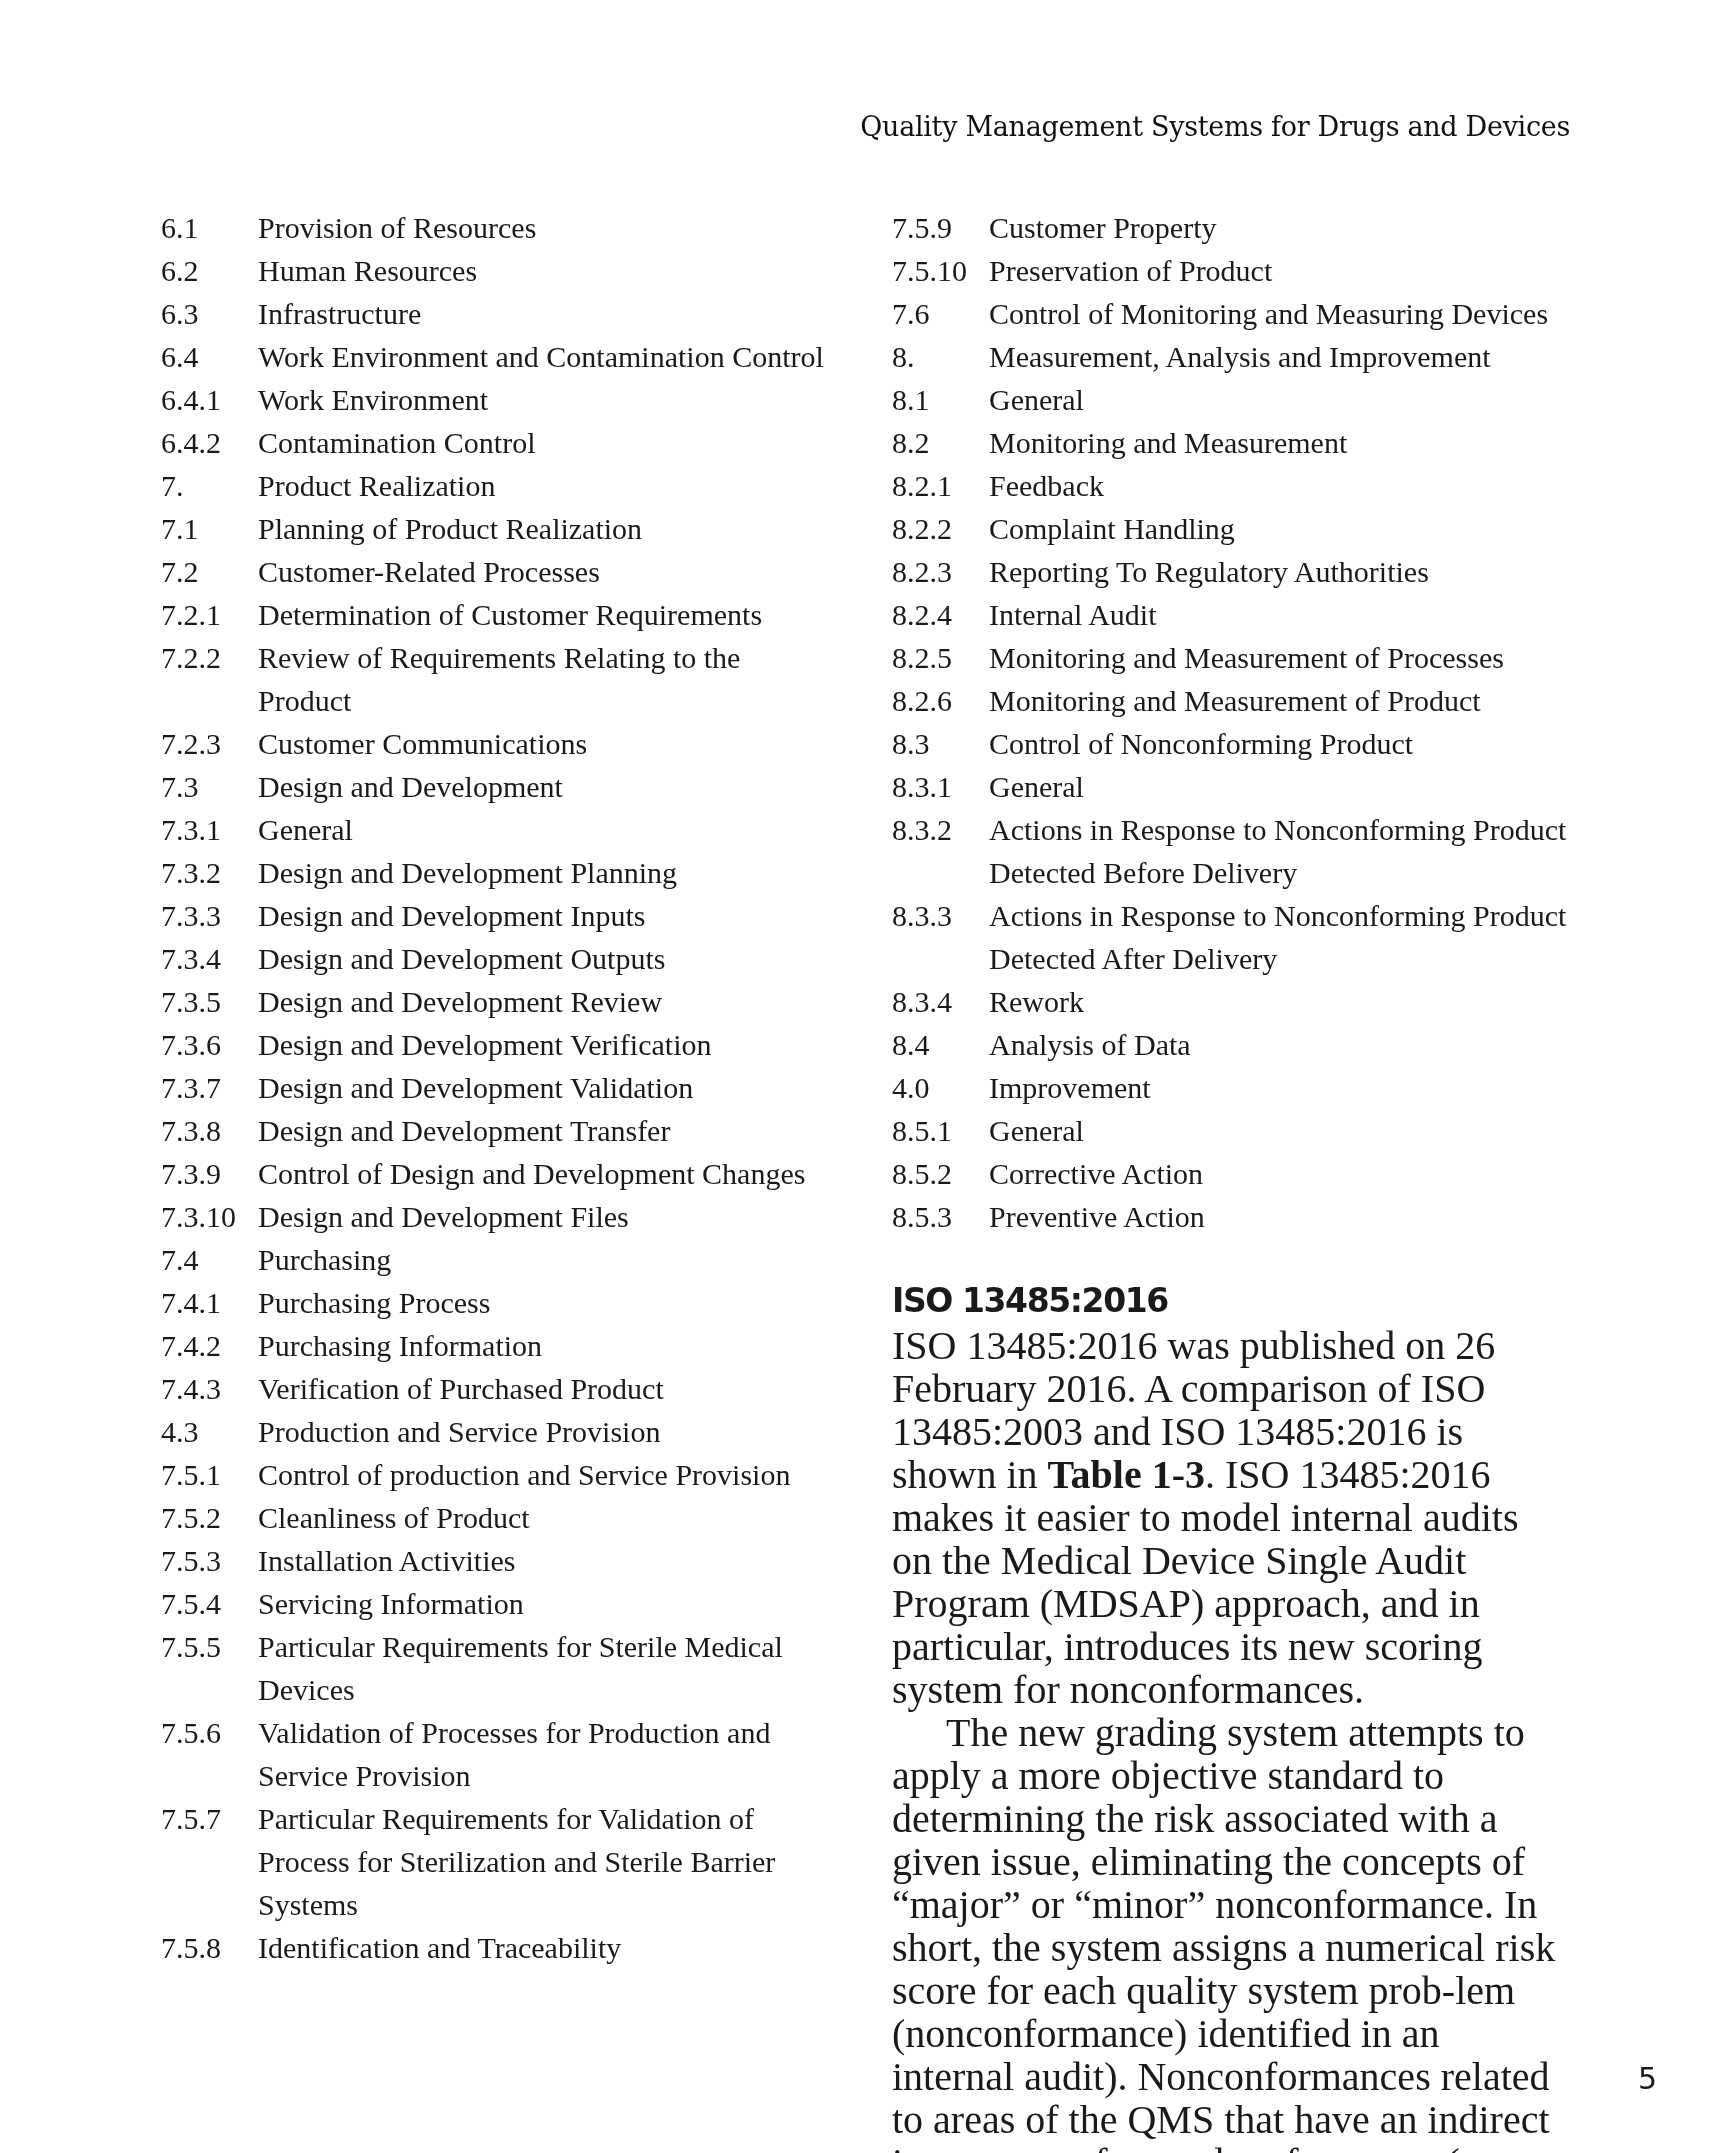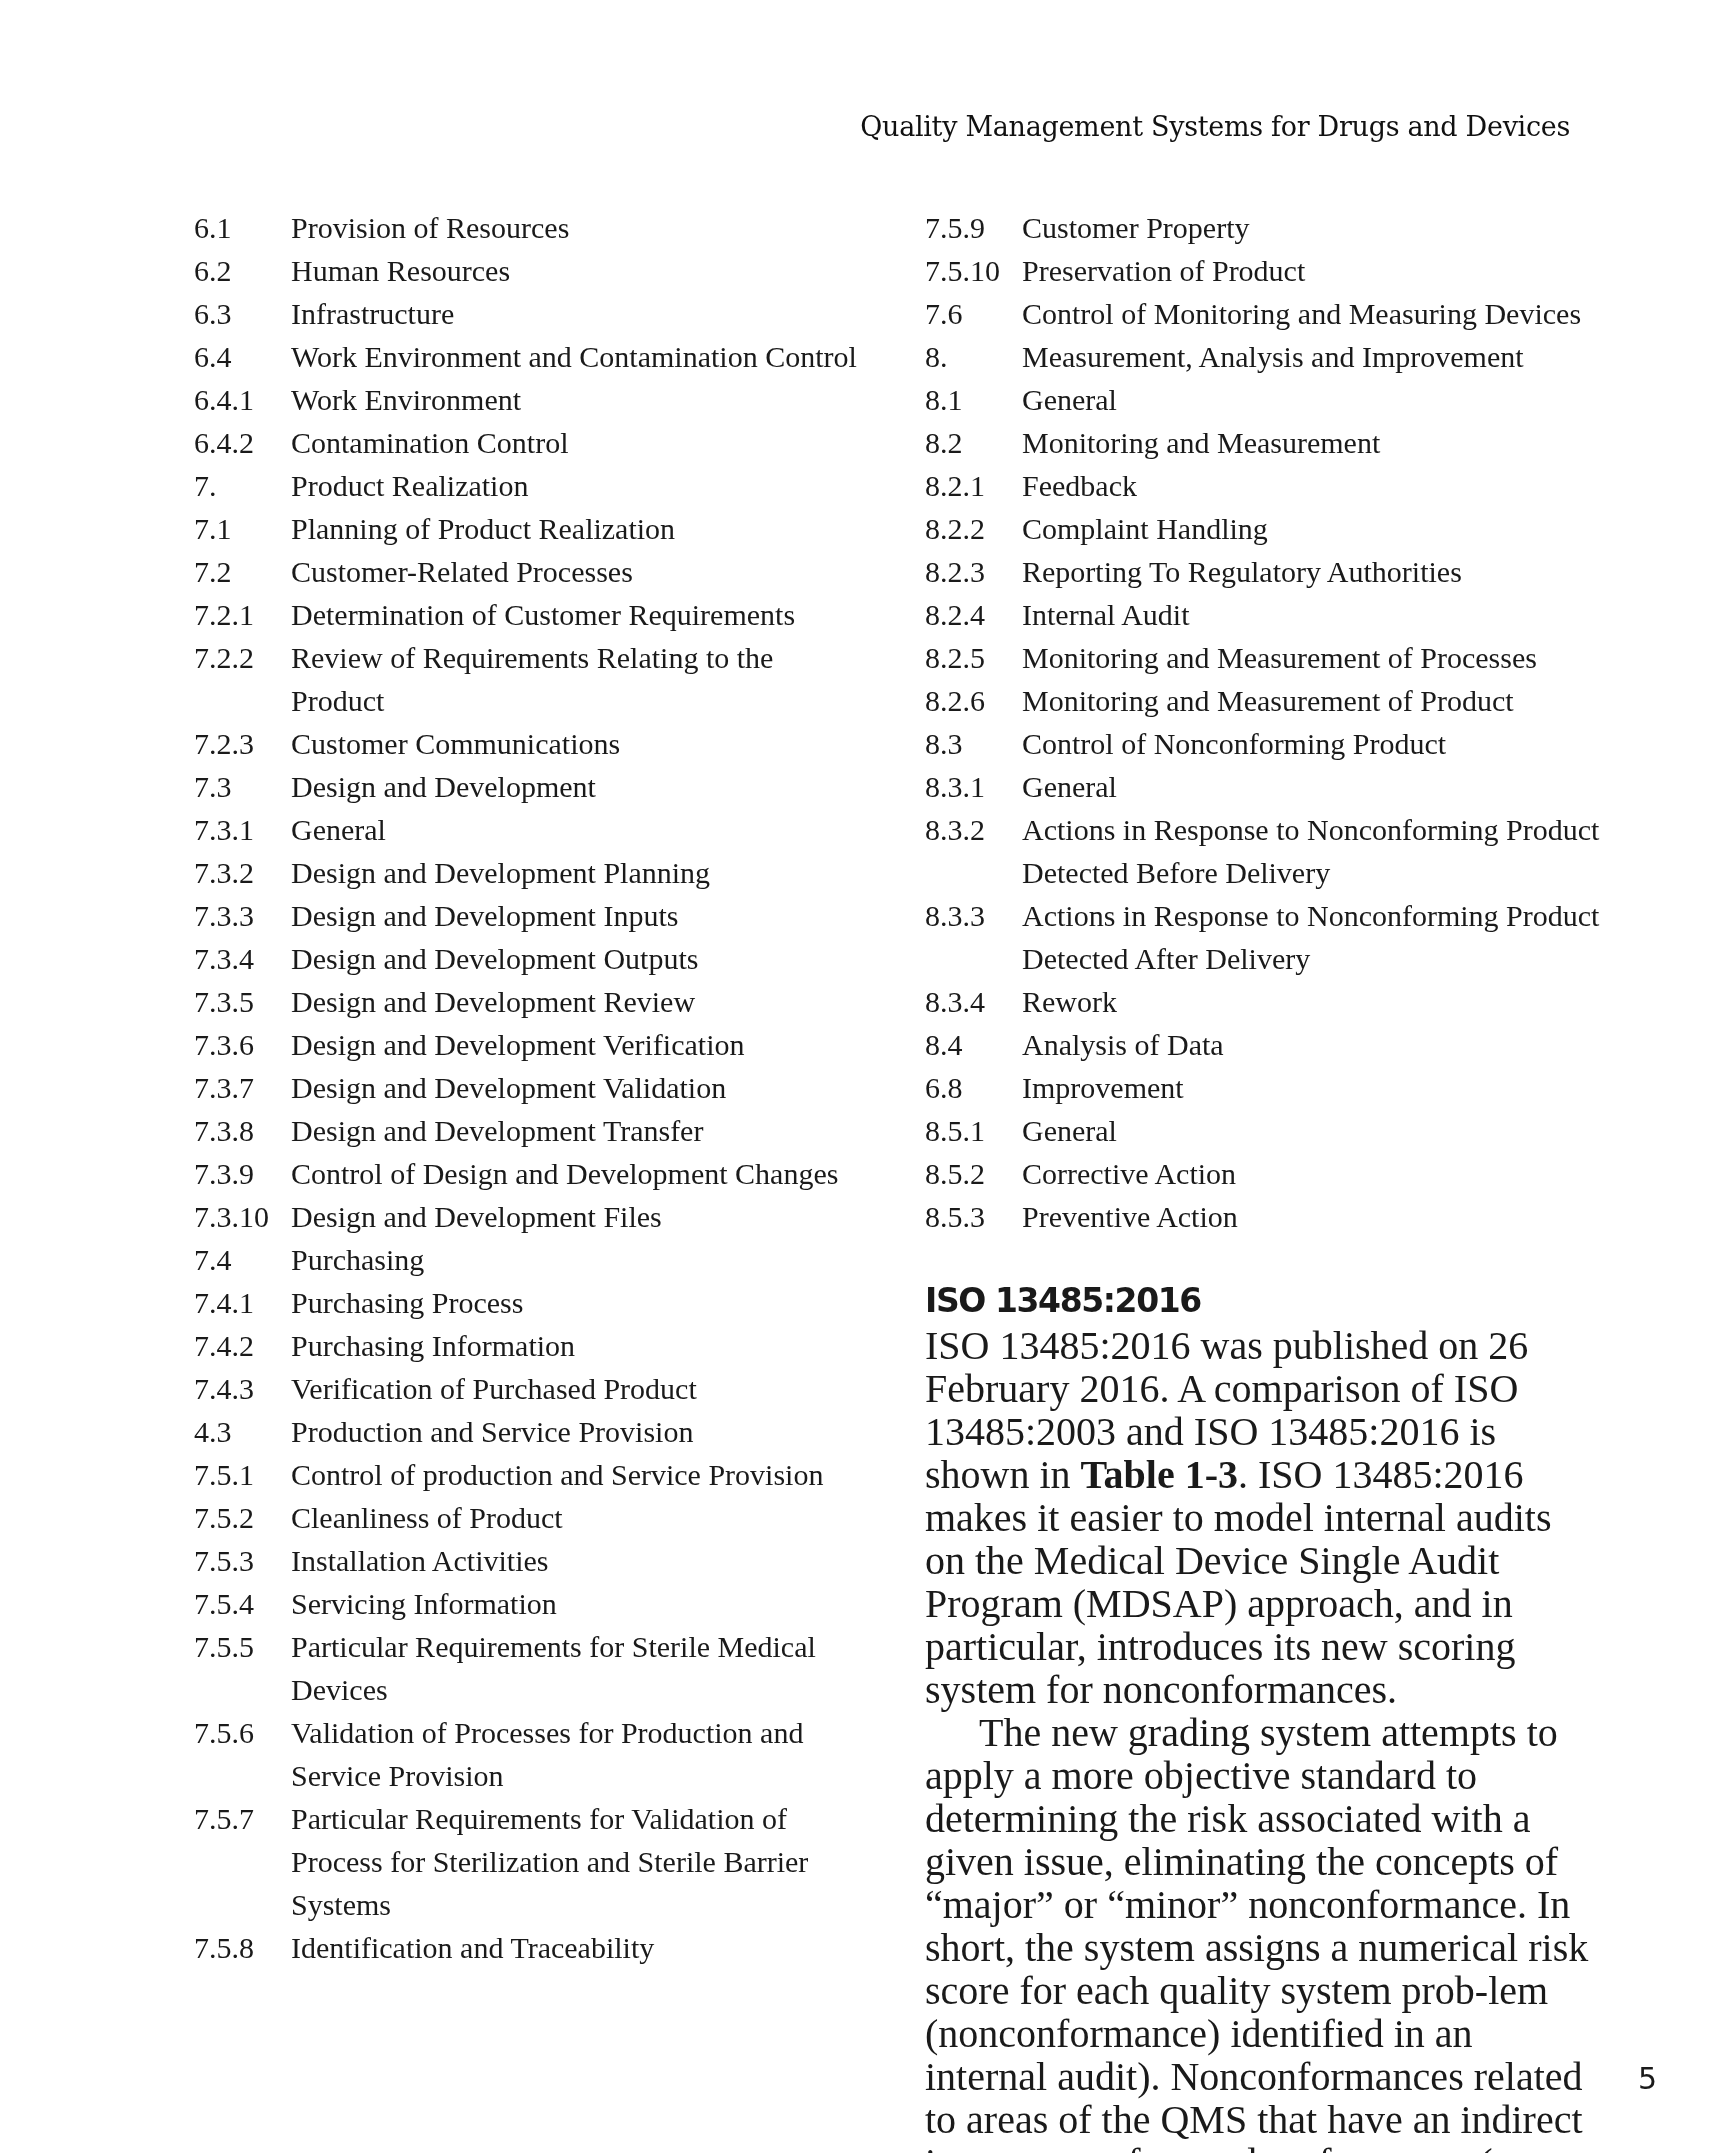--- a/index.html
+++ b/index.html
@@ -6,21 +6,21 @@
   body {
     width: 1722px; height: 2153px; position: relative; overflow: hidden;
     color: #1a1a1a;
     font-family: "Liberation Serif", "DejaVu Serif", serif;
   }
   .running-head {
     position: absolute; top: 111px; right: 152px;
     font-family: "DejaVu Serif", "Liberation Serif", serif;
     font-size: 27px; letter-spacing: -0.3px; color: #111;
   }
-  .col { position: absolute; top: 206px; margin-left: 33px; }
+  .col { position: absolute; top: 206px; }
   .col-left { left: 161px; width: 675px; }
   .col-right { left: 892px; width: 675px; }
   .toc-item { display: flex; font-size: 30px; line-height: 43px; }
   .toc-num { width: 97px; flex: 0 0 97px; }
   .toc-title { flex: 1; }
   .section-heading {
     font-family: "DejaVu Sans", "Liberation Sans", sans-serif;
     font-weight: bold; font-size: 33px; letter-spacing: -1.4px;
     margin: 39px 0 0 0; line-height: 47px;
   }
@@ -251,21 +251,21 @@
       </div>
       <div class="toc-item">
         <span class="toc-num">8.3.4</span>
         <span class="toc-title">Rework</span>
       </div>
       <div class="toc-item">
         <span class="toc-num">8.4</span>
         <span class="toc-title">Analysis of Data</span>
       </div>
       <div class="toc-item">
-        <span class="toc-num">6.8</span>
+        <span class="toc-num">4.0</span>
         <span class="toc-title">Improvement</span>
       </div>
       <div class="toc-item">
         <span class="toc-num">8.5.1</span>
         <span class="toc-title">General</span>
       </div>
       <div class="toc-item">
         <span class="toc-num">8.5.2</span>
         <span class="toc-title">Corrective Action</span>
       </div>

